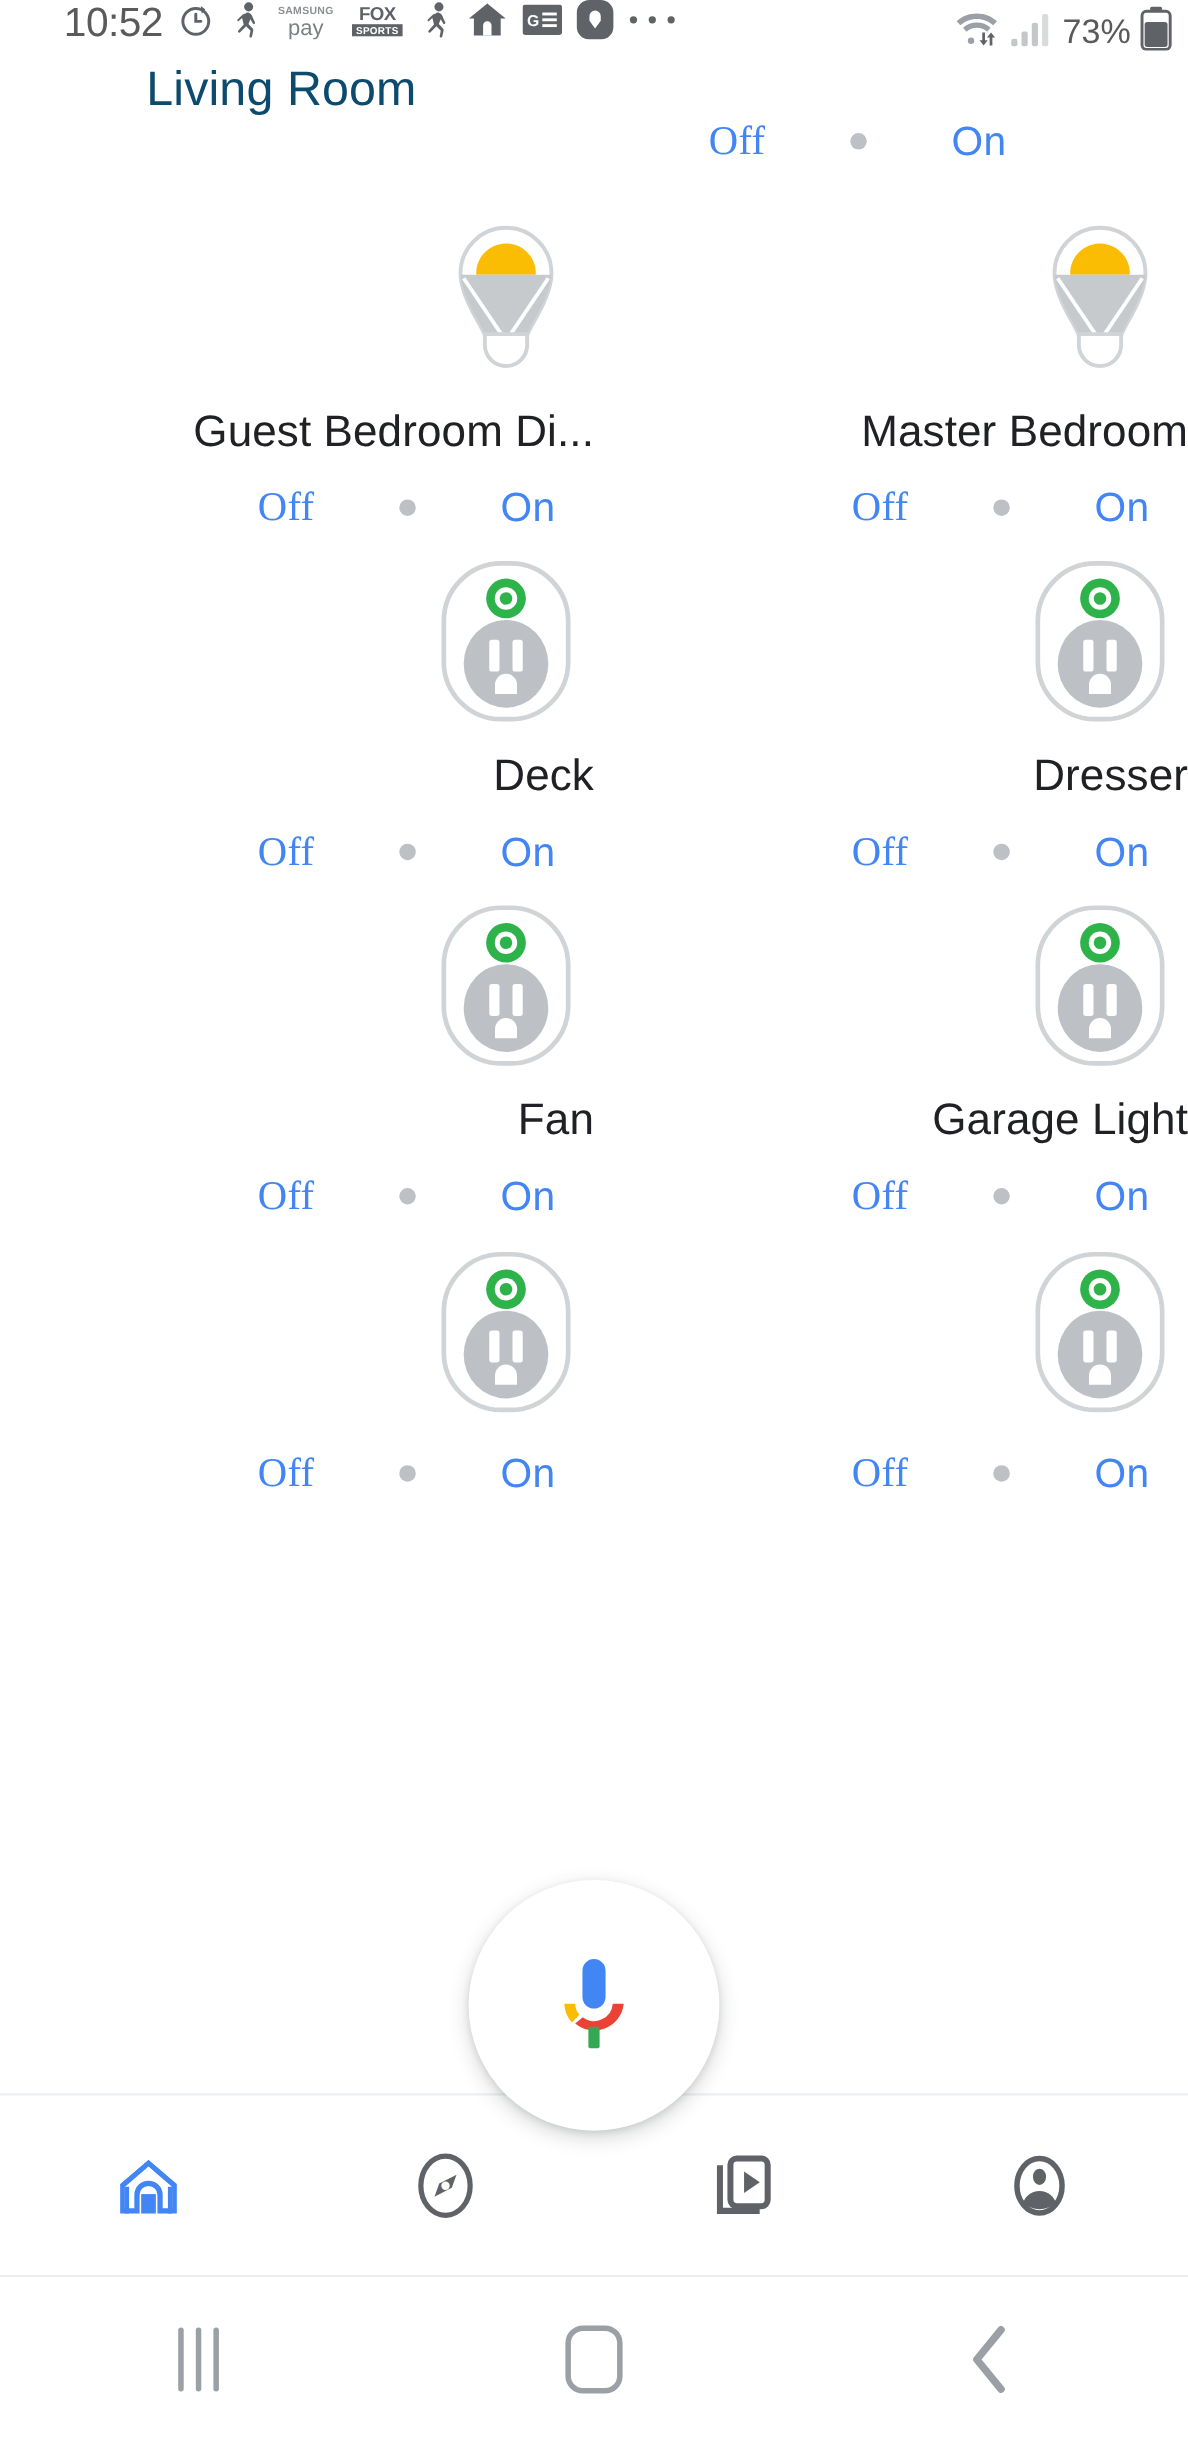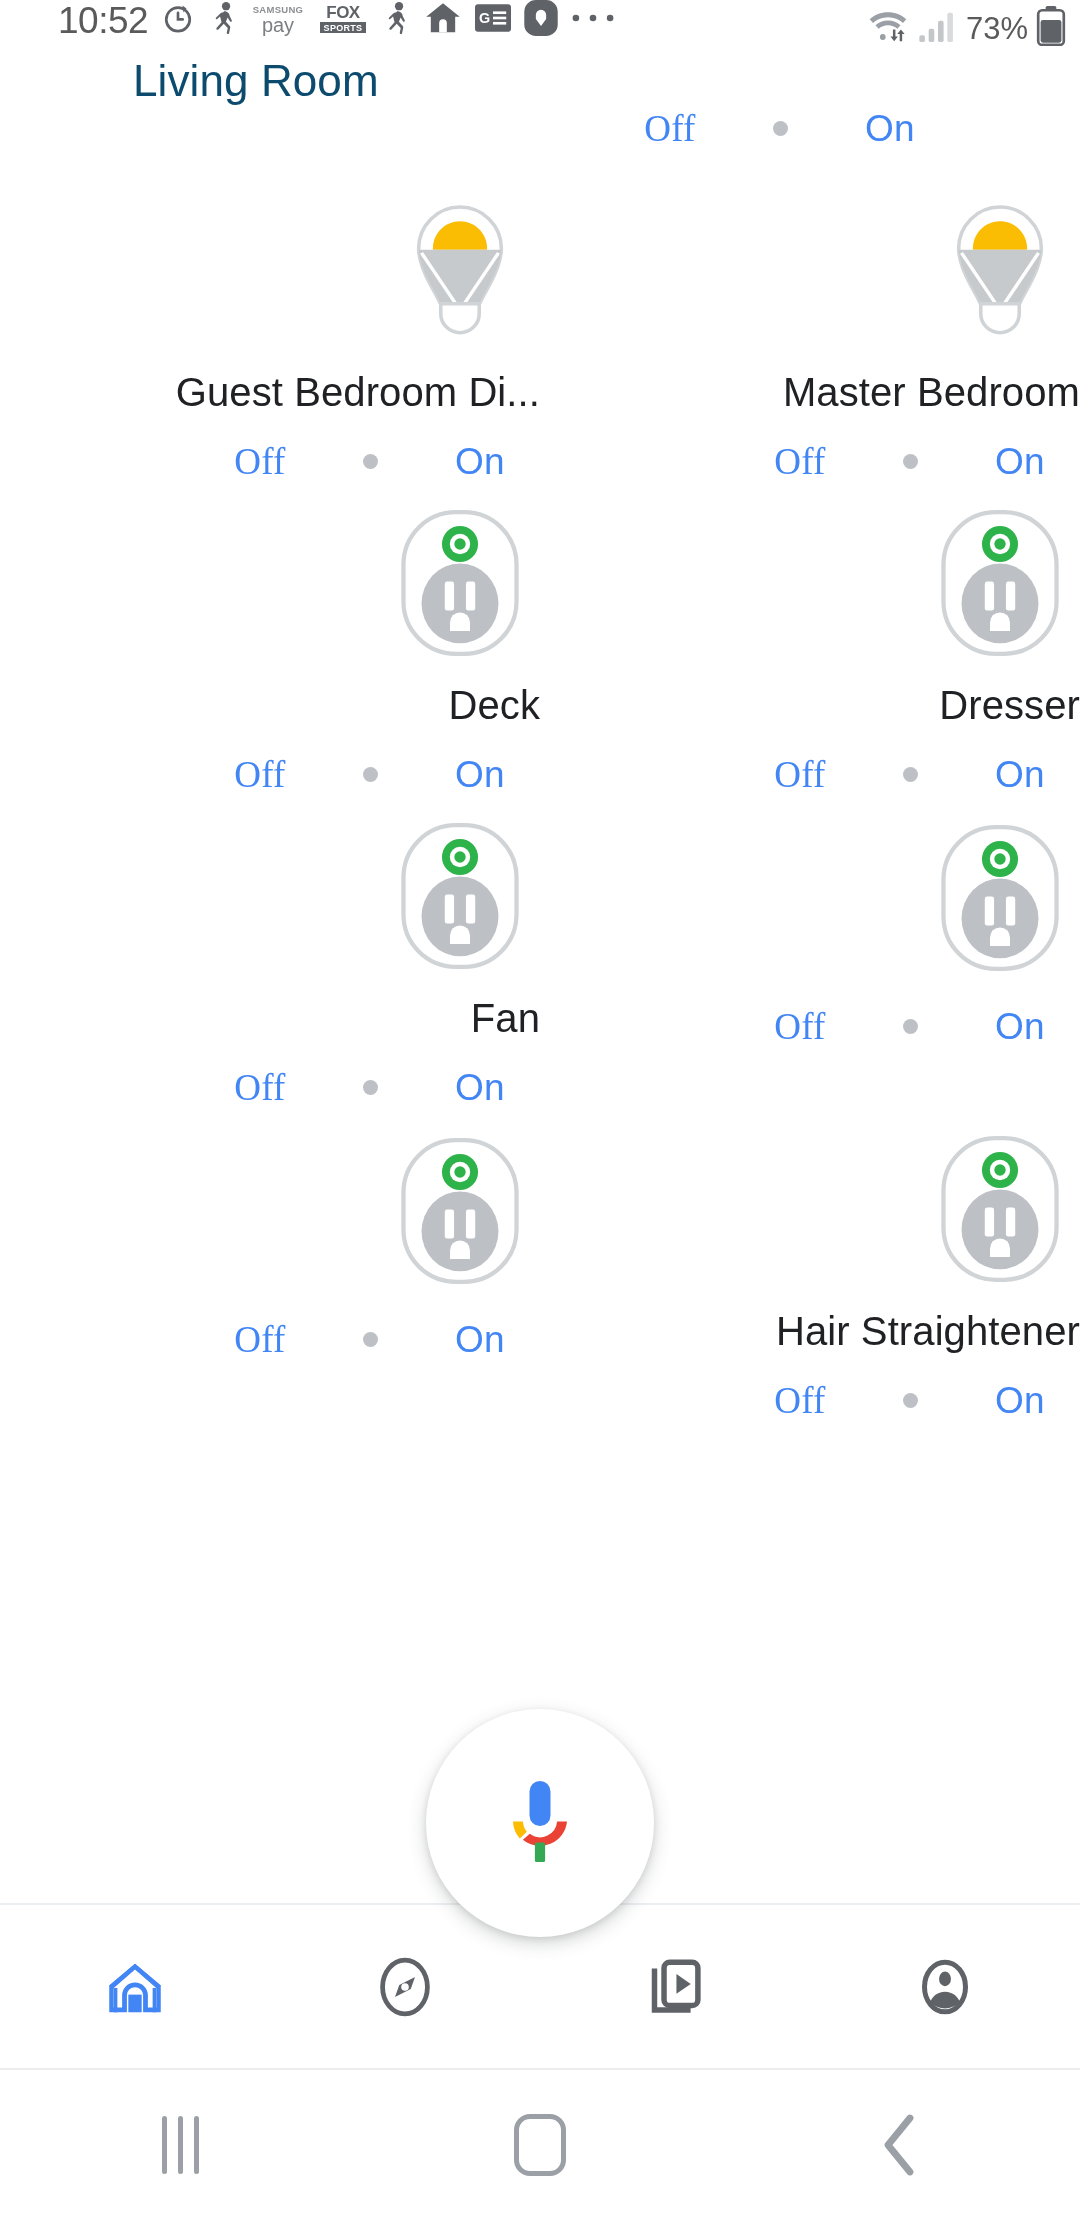--- a/index.html
+++ b/index.html
@@ -375,20 +375,21 @@
     <rect x="2.2" y="2.2" width="47.6" height="59.6" rx="22" fill="#ffffff" stroke="#d0d4d7" stroke-width="1.8"></rect>
     <circle cx="26" cy="15.6" r="7.6" fill="#2eb34a"></circle>
     <circle cx="26" cy="15.6" r="4.3" fill="#ffffff"></circle>
     <circle cx="26" cy="15.6" r="2.4" fill="#2eb34a"></circle>
     <ellipse cx="26" cy="40.6" rx="16.2" ry="16.8" fill="#bdc1c6"></ellipse>
     <rect x="19.6" y="31.4" width="3.9" height="12.2" rx="1" fill="#ffffff"></rect>
     <rect x="28.5" y="31.4" width="3.9" height="12.2" rx="1" fill="#ffffff"></rect>
     <path d="M21.8 52.2v-3.6a4.2 4.2 0 0 1 8.4 0v3.6z" fill="#ffffff"></path>
   </svg>
         </div>
+        <div class="device-name">Garage Light</div>
         <div class="device-toggle toggle-row">
           <span class="toggle-label off">Off</span>
           <span class="toggle-dot-wrap">
             <span class="toggle-dot"></span>
           </span>
           <span class="toggle-label on">On</span>
         </div>
       </div>
       <div class="device-cell">
         <div class="device-icon">
@@ -417,21 +418,20 @@
     <rect x="2.2" y="2.2" width="47.6" height="59.6" rx="22" fill="#ffffff" stroke="#d0d4d7" stroke-width="1.8"></rect>
     <circle cx="26" cy="15.6" r="7.6" fill="#2eb34a"></circle>
     <circle cx="26" cy="15.6" r="4.3" fill="#ffffff"></circle>
     <circle cx="26" cy="15.6" r="2.4" fill="#2eb34a"></circle>
     <ellipse cx="26" cy="40.6" rx="16.2" ry="16.8" fill="#bdc1c6"></ellipse>
     <rect x="19.6" y="31.4" width="3.9" height="12.2" rx="1" fill="#ffffff"></rect>
     <rect x="28.5" y="31.4" width="3.9" height="12.2" rx="1" fill="#ffffff"></rect>
     <path d="M21.8 52.2v-3.6a4.2 4.2 0 0 1 8.4 0v3.6z" fill="#ffffff"></path>
   </svg>
         </div>
-        <div class="device-name">Hair Straightener</div>
         <div class="device-toggle toggle-row">
           <span class="toggle-label off">Off</span>
           <span class="toggle-dot-wrap">
             <span class="toggle-dot"></span>
           </span>
           <span class="toggle-label on">On</span>
         </div>
       </div>
     </div>
 </div>

